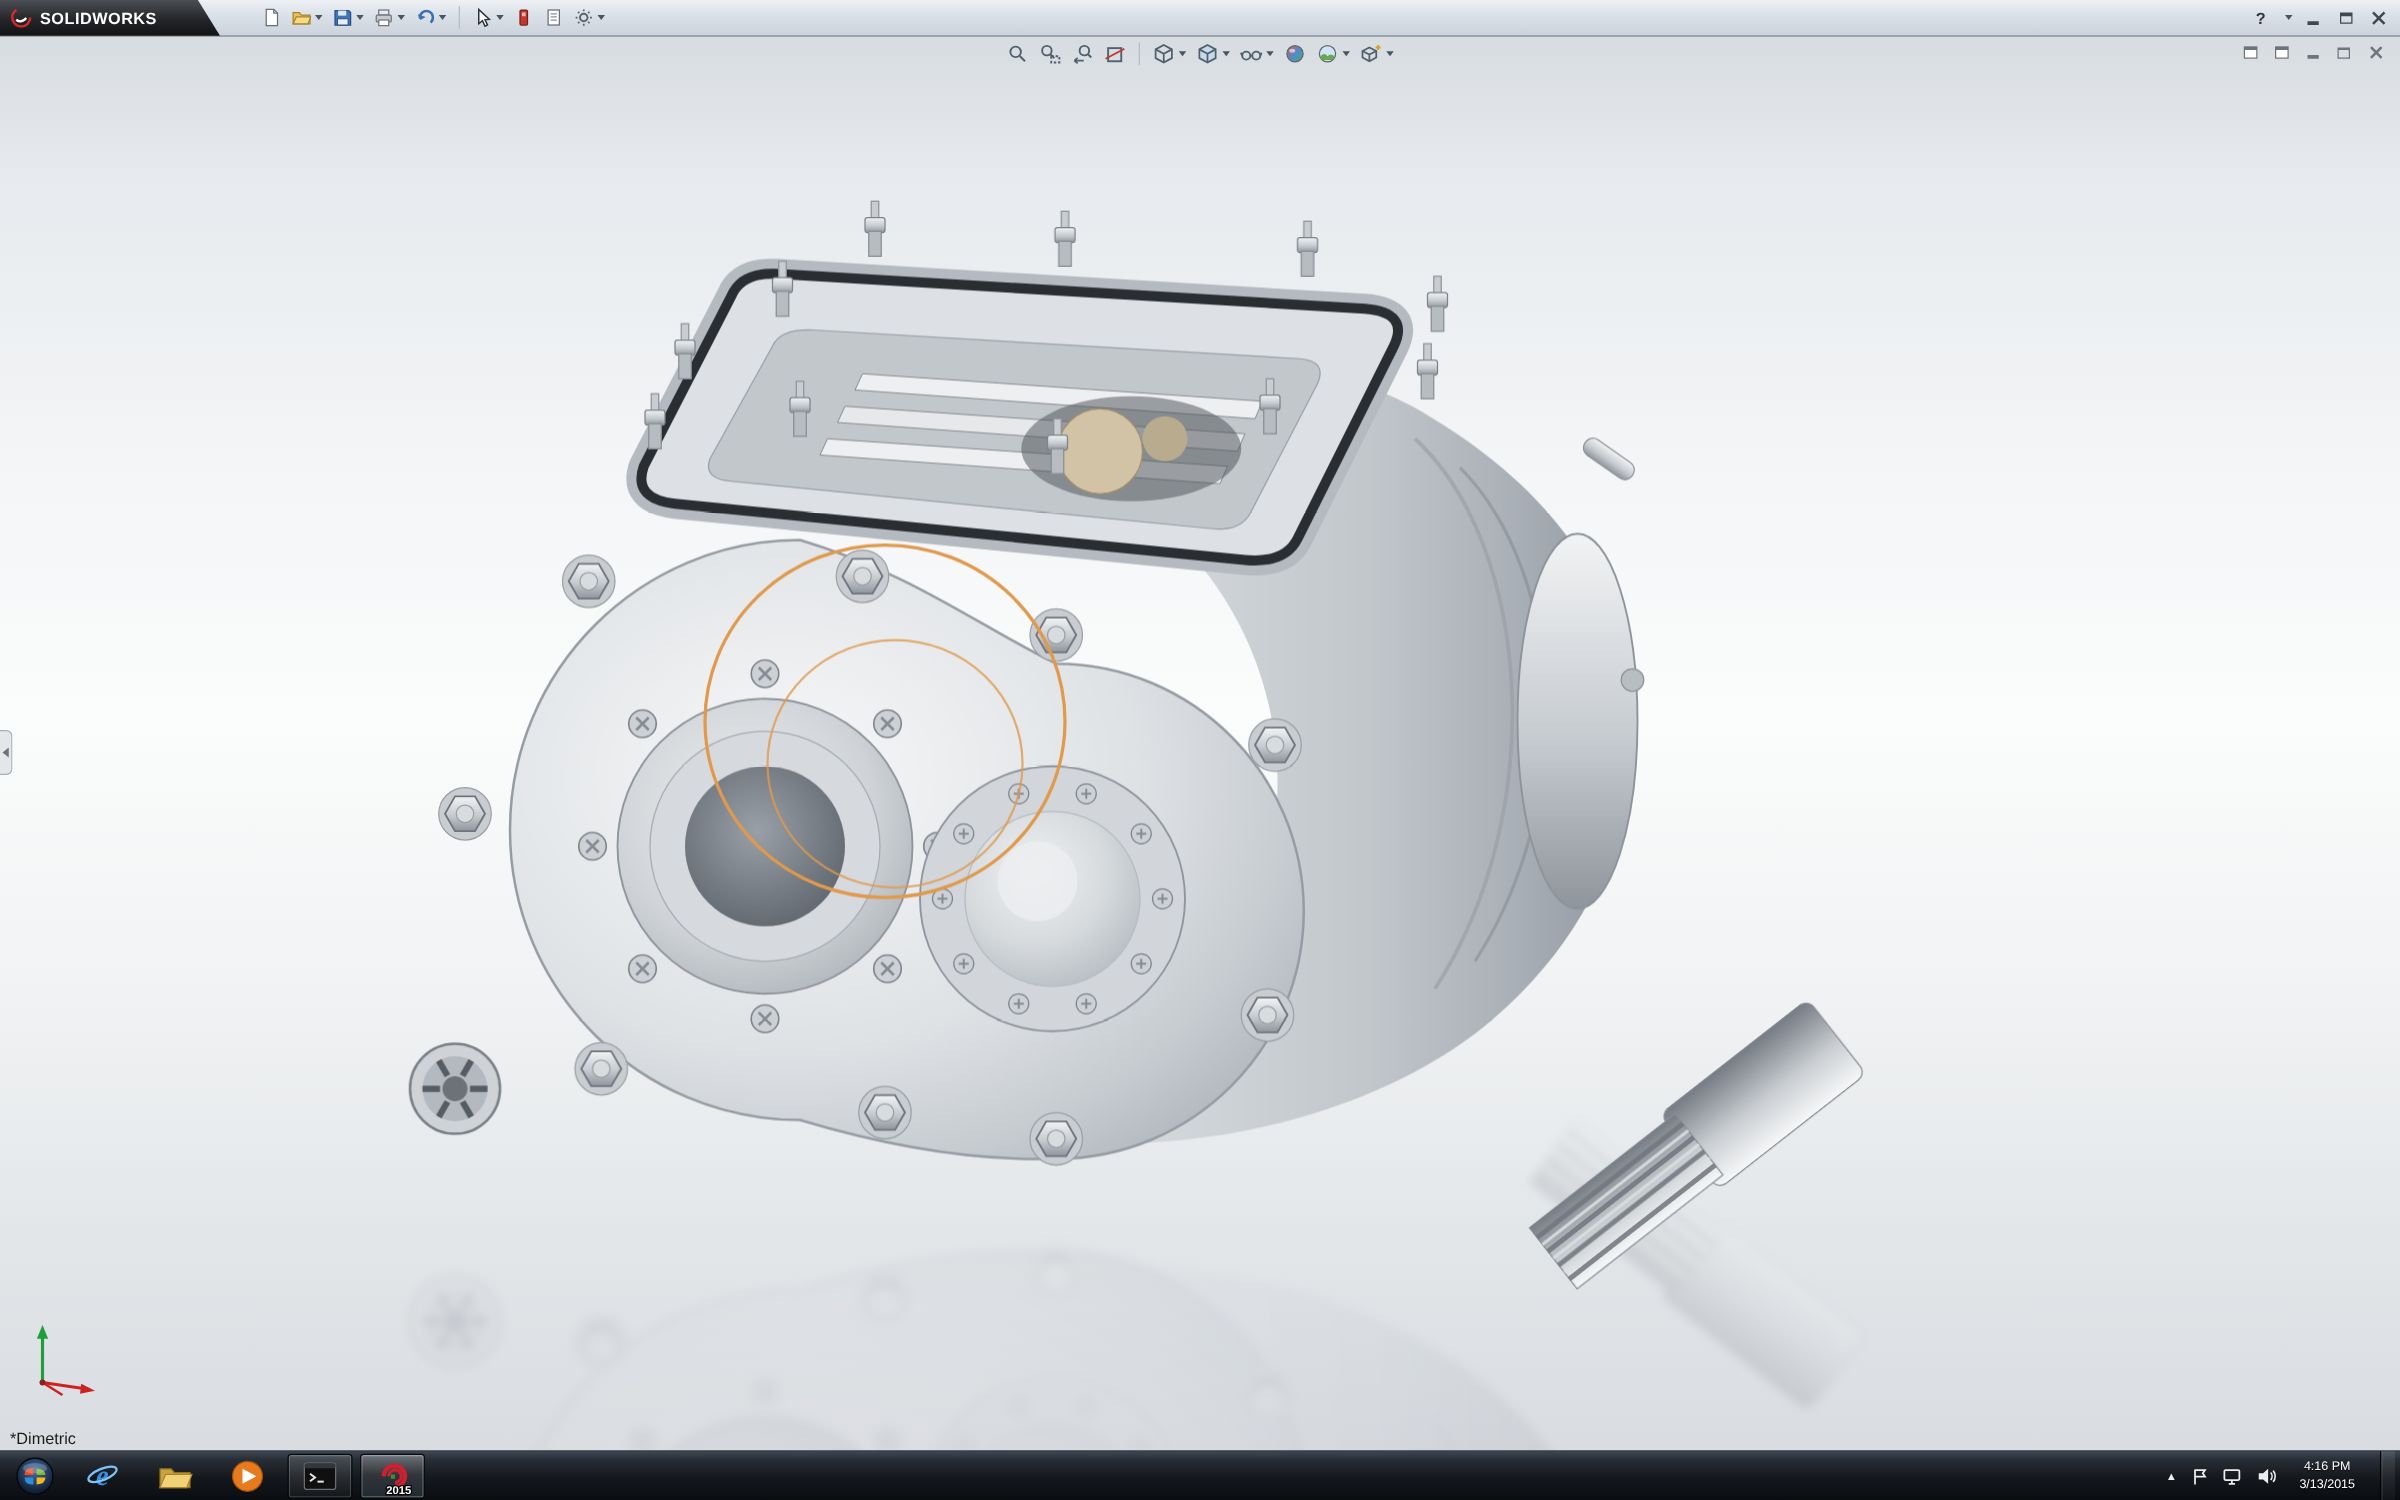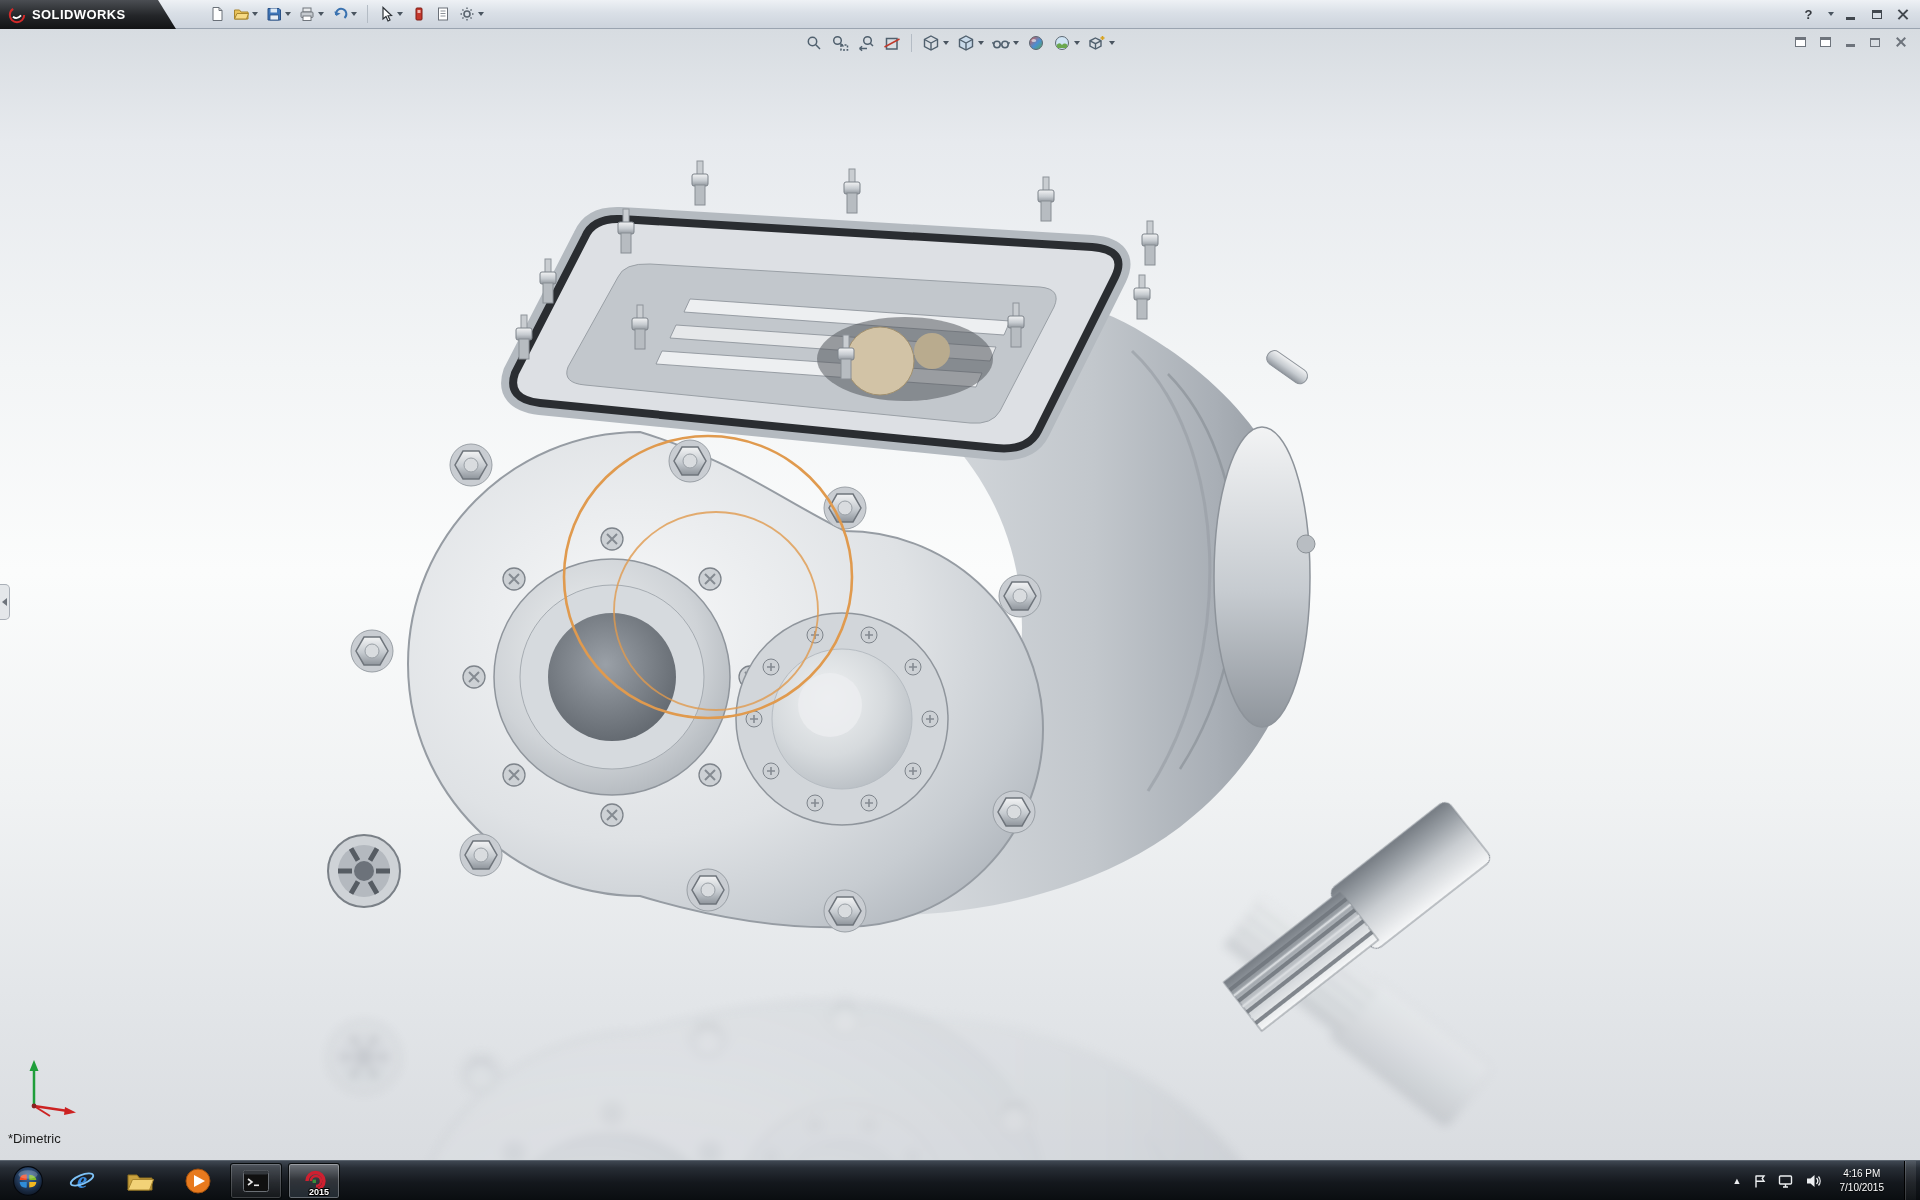--- a/index.html
+++ b/index.html
@@ -3,21 +3,21 @@
 <meta charset="utf-8">
 <style>
   * { box-sizing: border-box; margin: 0; padding: 0; }
   html,body { width:1920px; height:1200px; overflow:hidden; }
   body { font-family:"Liberation Sans", sans-serif; background:#000; }
   .screen { position:relative; width:1920px; height:1200px; }
 
   
   .titlebar { position:absolute; top:0; left:0; right:0; height:29px;
     background:linear-gradient(180deg,#eef1f5,#dae0e7 45%,#ccd3dc);
-    border-bottom:1px solid #9aa4b0; display:flex; z-index:30;gap:16px; }
+    border-bottom:1px solid #9aa4b0; display:flex; align-items:center; z-index:30;gap:16px; }
   .brand { height:29px; display:flex; align-items:center; gap:6px; padding:0 30px 0 8px;
     background:linear-gradient(180deg,#4b4e53,#232528 55%,#121315);
     clip-path:polygon(0 0,158px 0,176px 100%,0 100%); min-width:176px;
     color:#fff; font-weight:bold; font-size:13px; letter-spacing:.4px; }
   .tb-tools { display:flex; align-items:center; gap:2px; padding-left:14px; }
   .tbtn { height:24px; display:flex; align-items:center; padding:0 3px; border-radius:3px; }
   .i16 { width:16px; height:16px; display:block; }
   .dd { width:0; height:0; border-left:3px solid transparent; border-right:3px solid transparent;
     border-top:4px solid #4a5560; margin-left:3px; }
   .sep { width:1px; height:18px; background:#b4bcc5; margin:0 5px; }
@@ -51,21 +51,21 @@
   .dc-close::before,.dc-close::after { content:""; position:absolute; left:4.5px; top:-1px; width:2px; height:12px; background:#6e747c; }
   .dc-close::before { transform:rotate(45deg); }
   .dc-close::after { transform:rotate(-45deg); }
 
   .left-tab { position:absolute; left:0; top:555px; width:10px; height:36px;
     background:#e4e7ea; border:1px solid #a9afb7; border-left:none; border-radius:0 5px 5px 0;
     display:flex; align-items:center; justify-content:center; z-index:10; }
   .left-tab .tri { width:0; height:0; border-top:4px solid transparent; border-bottom:4px solid transparent; border-right:5px solid #6e747c; }
 
   .triad { position:absolute; left:20px; bottom:42px; z-index:10; }
-  .view-label { position:absolute; left:8px; bottom:14px; font-size:13px; color:#1b1b1b; z-index:10; }
+  .view-label { position:absolute; left:8px; bottom:2px; font-size:13px; color:#1b1b1b; z-index:10; }
 
   
   .taskbar { position:absolute; left:0; right:0; bottom:0; height:40px;
     background:linear-gradient(180deg,#3f4752 0%,#272d35 18%,#14181d 55%,#0a0d10 100%);
     border-top:1px solid #5a636d; display:flex; align-items:center; z-index:30; }
   .start { width:56px; height:40px; display:flex; align-items:center; justify-content:center; }
   .tasks { display:flex; align-items:center; gap:6px; }
   .task { width:52px; height:36px; display:flex; align-items:center; justify-content:center; border-radius:3px; }
   .task.running { border:1px solid rgba(5,8,10,.95);
     background:linear-gradient(180deg,rgba(255,255,255,.14),rgba(255,255,255,.04));
@@ -644,19 +644,19 @@
       <svg width="17" height="16" viewBox="0 0 17 16">
         <rect x="1.5" y="3" width="12" height="8" rx="1" fill="none" stroke="#eceef0" stroke-width="1.4"></rect>
         <path d="M5 14 h5 M7.5 11 v3" stroke="#eceef0" stroke-width="1.4"></path>
       </svg>
       <svg width="17" height="16" viewBox="0 0 17 16">
         <polygon points="2,5.5 5.5,5.5 9.5,2 9.5,14 5.5,10.5 2,10.5" fill="#eceef0"></polygon>
         <path d="M11.5 5 a4.5 4.5 0 0 1 0 6 M13.5 3.5 a7 7 0 0 1 0 9" stroke="#eceef0" stroke-width="1.3" fill="none"></path>
       </svg>
       <div class="clock">
         <span>4:16 PM</span>
-        <span>7/10/2015</span>
+        <span>3/13/2015</span>
       </div>
       <div class="show-desktop"></div>
     </div>
   </div>
 
 </div>
 
 </body></html>

